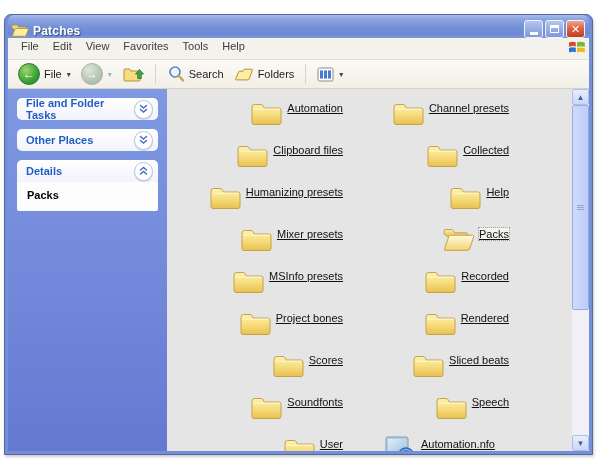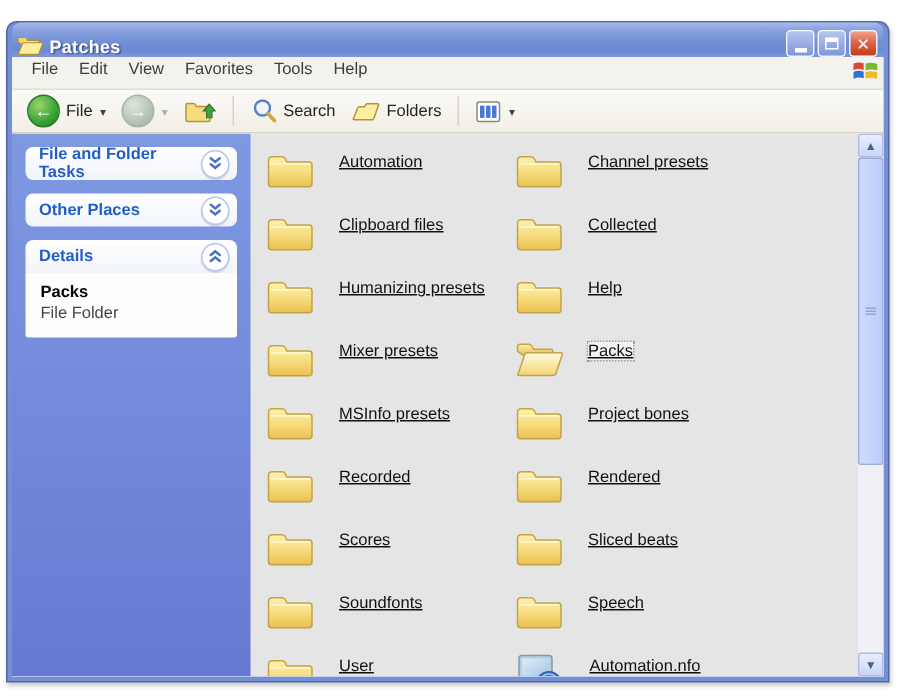--- a/index.html
+++ b/index.html
@@ -59,21 +59,21 @@
   .panel-title{font-size:11px;font-weight:bold;color:#215dc6;}
   .chev{width:17px;height:17px;border-radius:50%;background:#fff;border:1px solid #b9c6ec;
         display:flex;align-items:center;justify-content:center;box-shadow:0 1px 1px rgba(0,0,0,.15);}
   .panel-body{background:#fdfdfe;padding:7px 10px 10px;border-radius:0 0 2px 2px;}
   .detail-name{font-size:11px;font-weight:bold;color:#000;}
   .detail-type{font-size:11px;color:#444;margin-top:2px;}
 
   
   .main{flex:1;overflow:hidden;padding:9px 0 0 10px;position:relative;}
   .grid{display:grid;grid-template-columns:166px 166px;grid-auto-rows:42px;}
-  .item{display:flex;align-items:flex-start;gap:16px;cursor:pointer;}
+  .item{display:flex;align-items:flex-start;gap:4px;cursor:pointer;justify-content:flex-end;}
   .item svg{flex:0 0 auto;}
   .labels{padding-top:4px;min-width:0;}
   .name{font-size:11px;color:#111;text-decoration:underline;white-space:nowrap;}
   .item.selected .name{background:#f3f3f0;outline:1px dotted #a0a0a0;}
   .meta{font-size:11px;color:#70819f;text-decoration:underline;line-height:1.15;}
 
   
   .scrollbar{width:17px;flex:0 0 auto;background:#f1f0f7;display:flex;flex-direction:column;}
   .sb-btn{height:16px;background:linear-gradient(#e8eefc,#c9d6f8);border:1px solid #b0bce4;border-radius:2px;
           display:flex;align-items:center;justify-content:center;font-size:8px;color:#4d6185;box-sizing:border-box;}
@@ -195,21 +195,20 @@
           <div class="panel-header">
             <span class="panel-title">Details</span>
             <span class="chev">
               <svg width="9" height="10" viewBox="0 0 9 10">
                   <path d="M1.5 4 L4.5 1.5 L7.5 4 M1.5 8 L4.5 5.5 L7.5 8" fill="none" stroke="#4d6fc0" stroke-width="1.6" stroke-linecap="round"></path>
                 </svg>
             </span>
           </div>
           <div class="panel-body">
             <div class="detail-name">Packs</div>
-            <div class="detail-type">File Folder</div>
           </div>
         </div>
       </div>
 
       <div class="main">
         <div class="grid">
             <div class="item">
   <svg width="33" height="30" viewBox="0 0 33 30">
     <defs>
       <linearGradient id="fg1" x1="0" y1="0" x2="0" y2="1">
@@ -362,37 +361,37 @@
       <linearGradient id="fg1" x1="0" y1="0" x2="0" y2="1">
         <stop offset="0" stop-color="#fdf1af"></stop>
                     <stop offset="0.5" stop-color="#f7dd7f"></stop>
                     <stop offset="1" stop-color="#e9c050"></stop>
       </linearGradient>
     </defs>
     <path d="M2 9 Q2 6.5 4.5 6.5 L11 6.5 Q12.6 6.5 13.3 8 L14.3 10 L29 10 Q31 10 31 12 L31 24.5 Q31 26.5 29 26.5 L4 26.5 Q2 26.5 2 24.5 Z" fill="url(#fg1)" stroke="#c2a34a" stroke-width="1"></path>
     <path d="M3.2 11.2 L29.8 11.2" stroke="#fff7d5" stroke-width="1.2" fill="none" opacity="0.9"></path>
   </svg>
 <div class="labels">
+                <div class="name">Recorded</div>
+              </div>
+            </div>
+            <div class="item">
+  <svg width="33" height="30" viewBox="0 0 33 30">
+    <defs>
+      <linearGradient id="fg1" x1="0" y1="0" x2="0" y2="1">
+        <stop offset="0" stop-color="#fdf1af"></stop>
+                    <stop offset="0.5" stop-color="#f7dd7f"></stop>
+                    <stop offset="1" stop-color="#e9c050"></stop>
+      </linearGradient>
+    </defs>
+    <path d="M2 9 Q2 6.5 4.5 6.5 L11 6.5 Q12.6 6.5 13.3 8 L14.3 10 L29 10 Q31 10 31 12 L31 24.5 Q31 26.5 29 26.5 L4 26.5 Q2 26.5 2 24.5 Z" fill="url(#fg1)" stroke="#c2a34a" stroke-width="1"></path>
+    <path d="M3.2 11.2 L29.8 11.2" stroke="#fff7d5" stroke-width="1.2" fill="none" opacity="0.9"></path>
+  </svg>
+<div class="labels">
                 <div class="name">Project bones</div>
-              </div>
-            </div>
-            <div class="item">
-  <svg width="33" height="30" viewBox="0 0 33 30">
-    <defs>
-      <linearGradient id="fg1" x1="0" y1="0" x2="0" y2="1">
-        <stop offset="0" stop-color="#fdf1af"></stop>
-                    <stop offset="0.5" stop-color="#f7dd7f"></stop>
-                    <stop offset="1" stop-color="#e9c050"></stop>
-      </linearGradient>
-    </defs>
-    <path d="M2 9 Q2 6.5 4.5 6.5 L11 6.5 Q12.6 6.5 13.3 8 L14.3 10 L29 10 Q31 10 31 12 L31 24.5 Q31 26.5 29 26.5 L4 26.5 Q2 26.5 2 24.5 Z" fill="url(#fg1)" stroke="#c2a34a" stroke-width="1"></path>
-    <path d="M3.2 11.2 L29.8 11.2" stroke="#fff7d5" stroke-width="1.2" fill="none" opacity="0.9"></path>
-  </svg>
-<div class="labels">
-                <div class="name">Recorded</div>
               </div>
             </div>
             <div class="item">
   <svg width="33" height="30" viewBox="0 0 33 30">
     <defs>
       <linearGradient id="fg1" x1="0" y1="0" x2="0" y2="1">
         <stop offset="0" stop-color="#fdf1af"></stop>
                     <stop offset="0.5" stop-color="#f7dd7f"></stop>
                     <stop offset="1" stop-color="#e9c050"></stop>
       </linearGradient>

